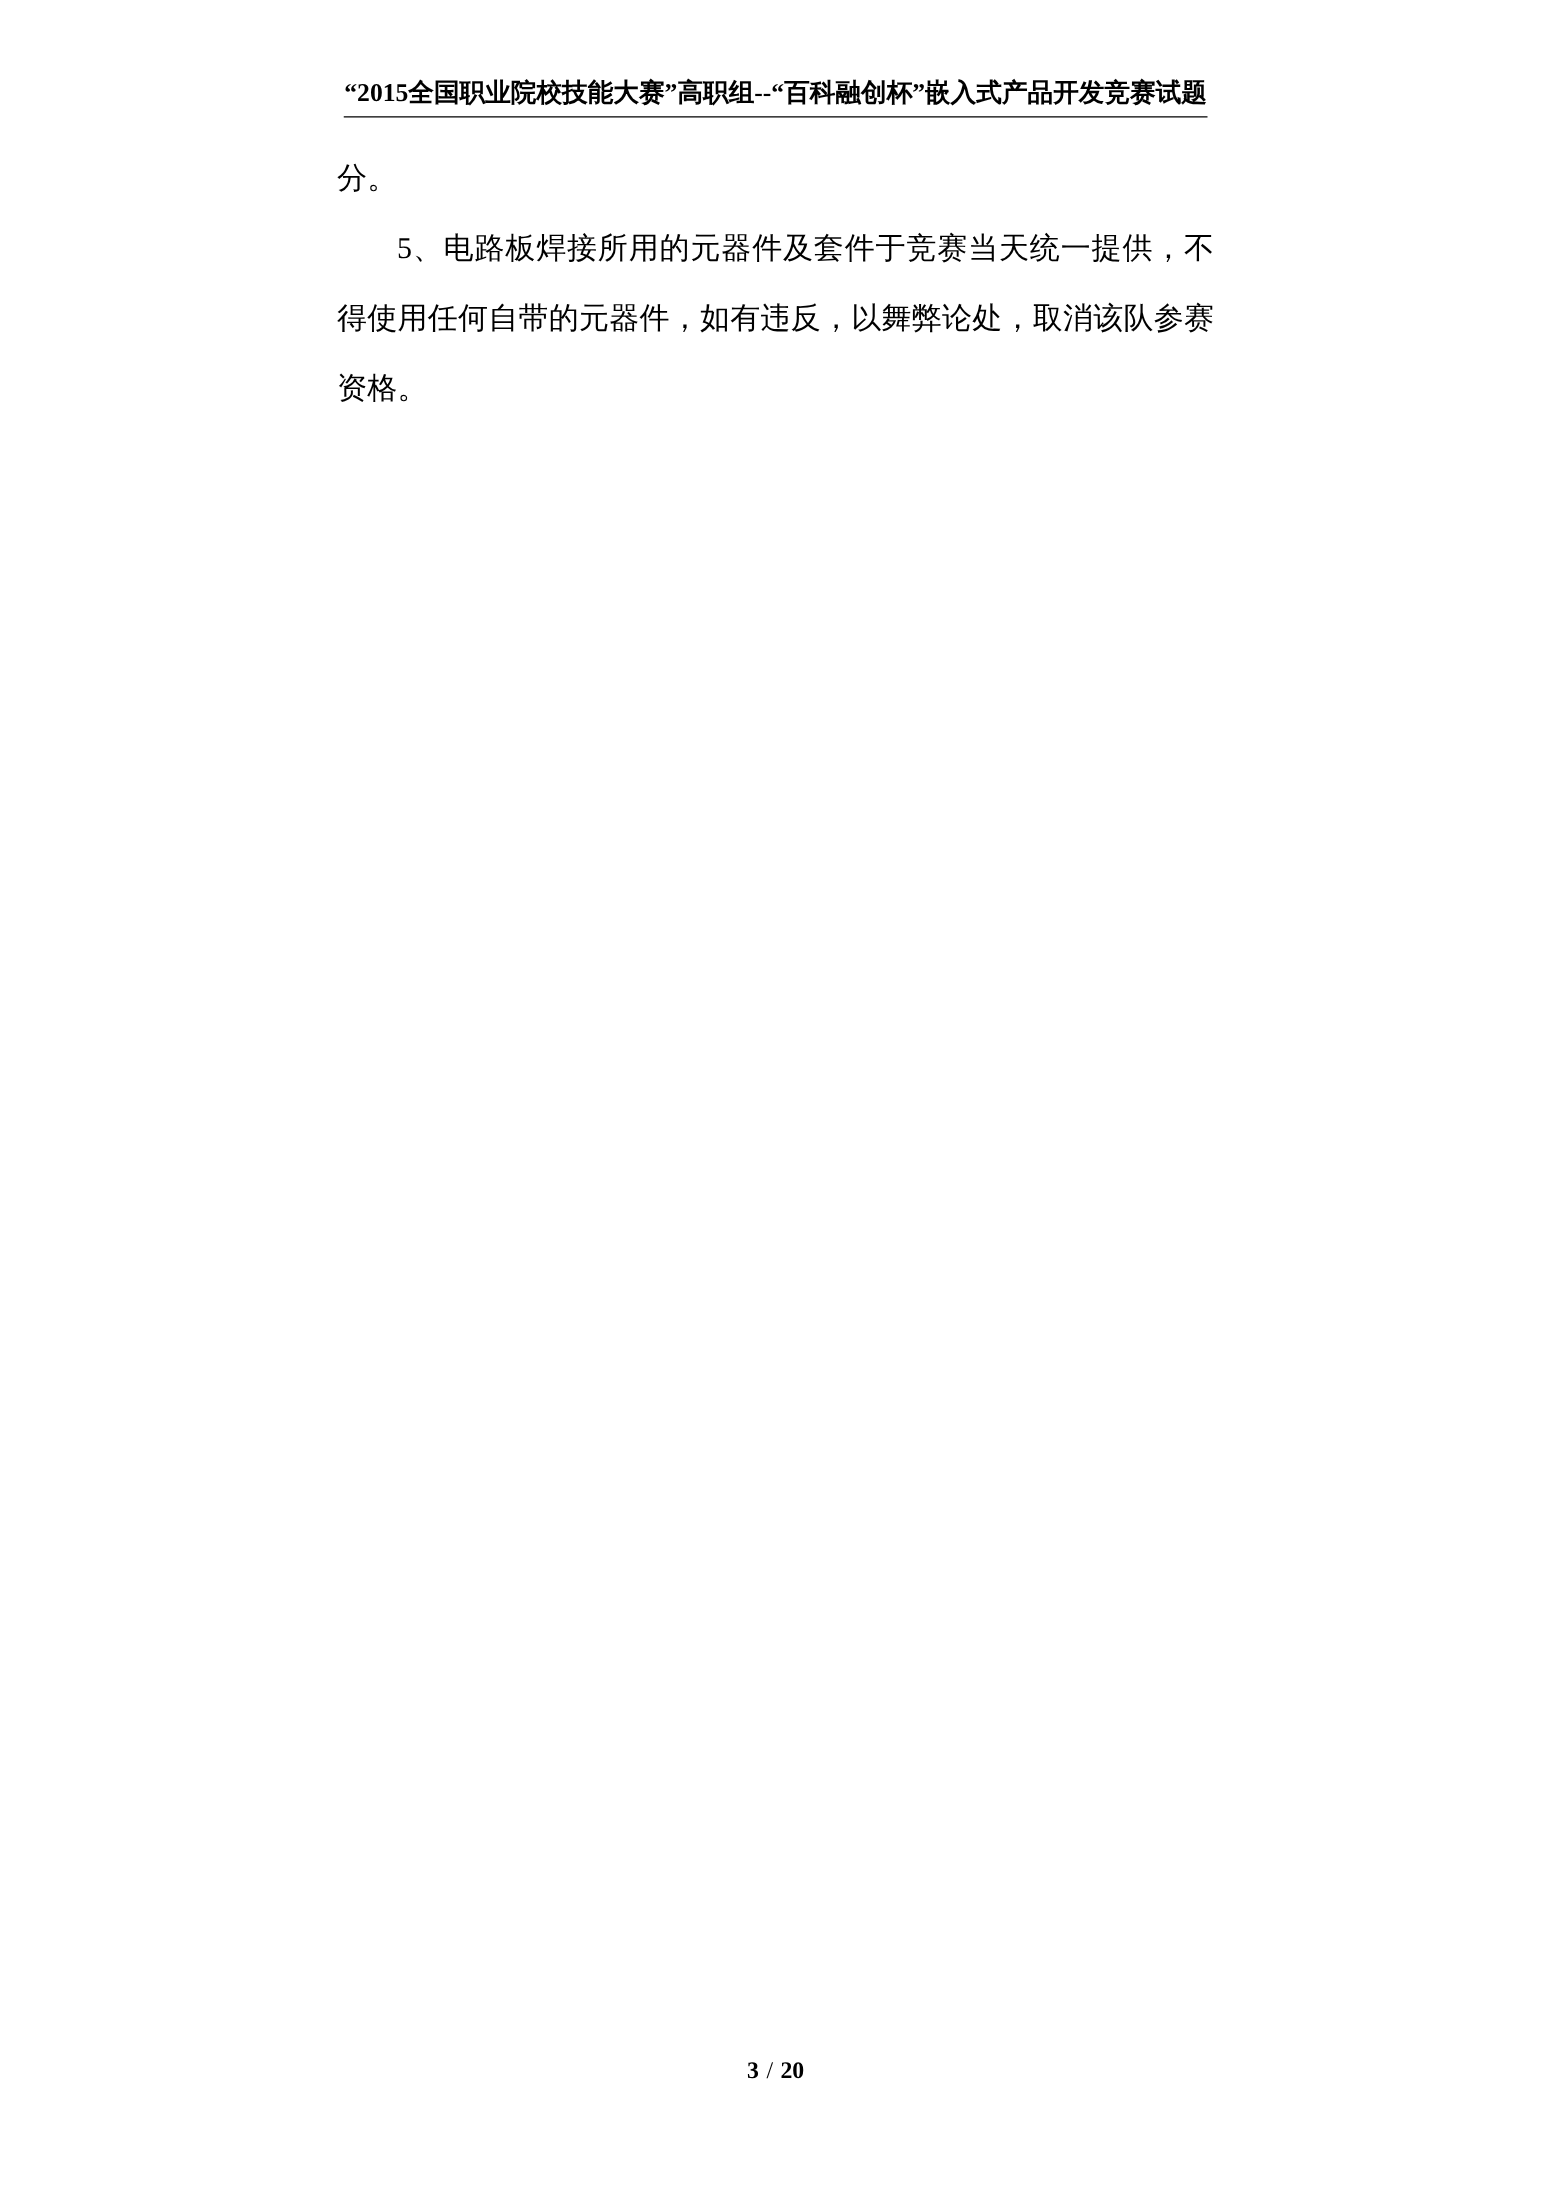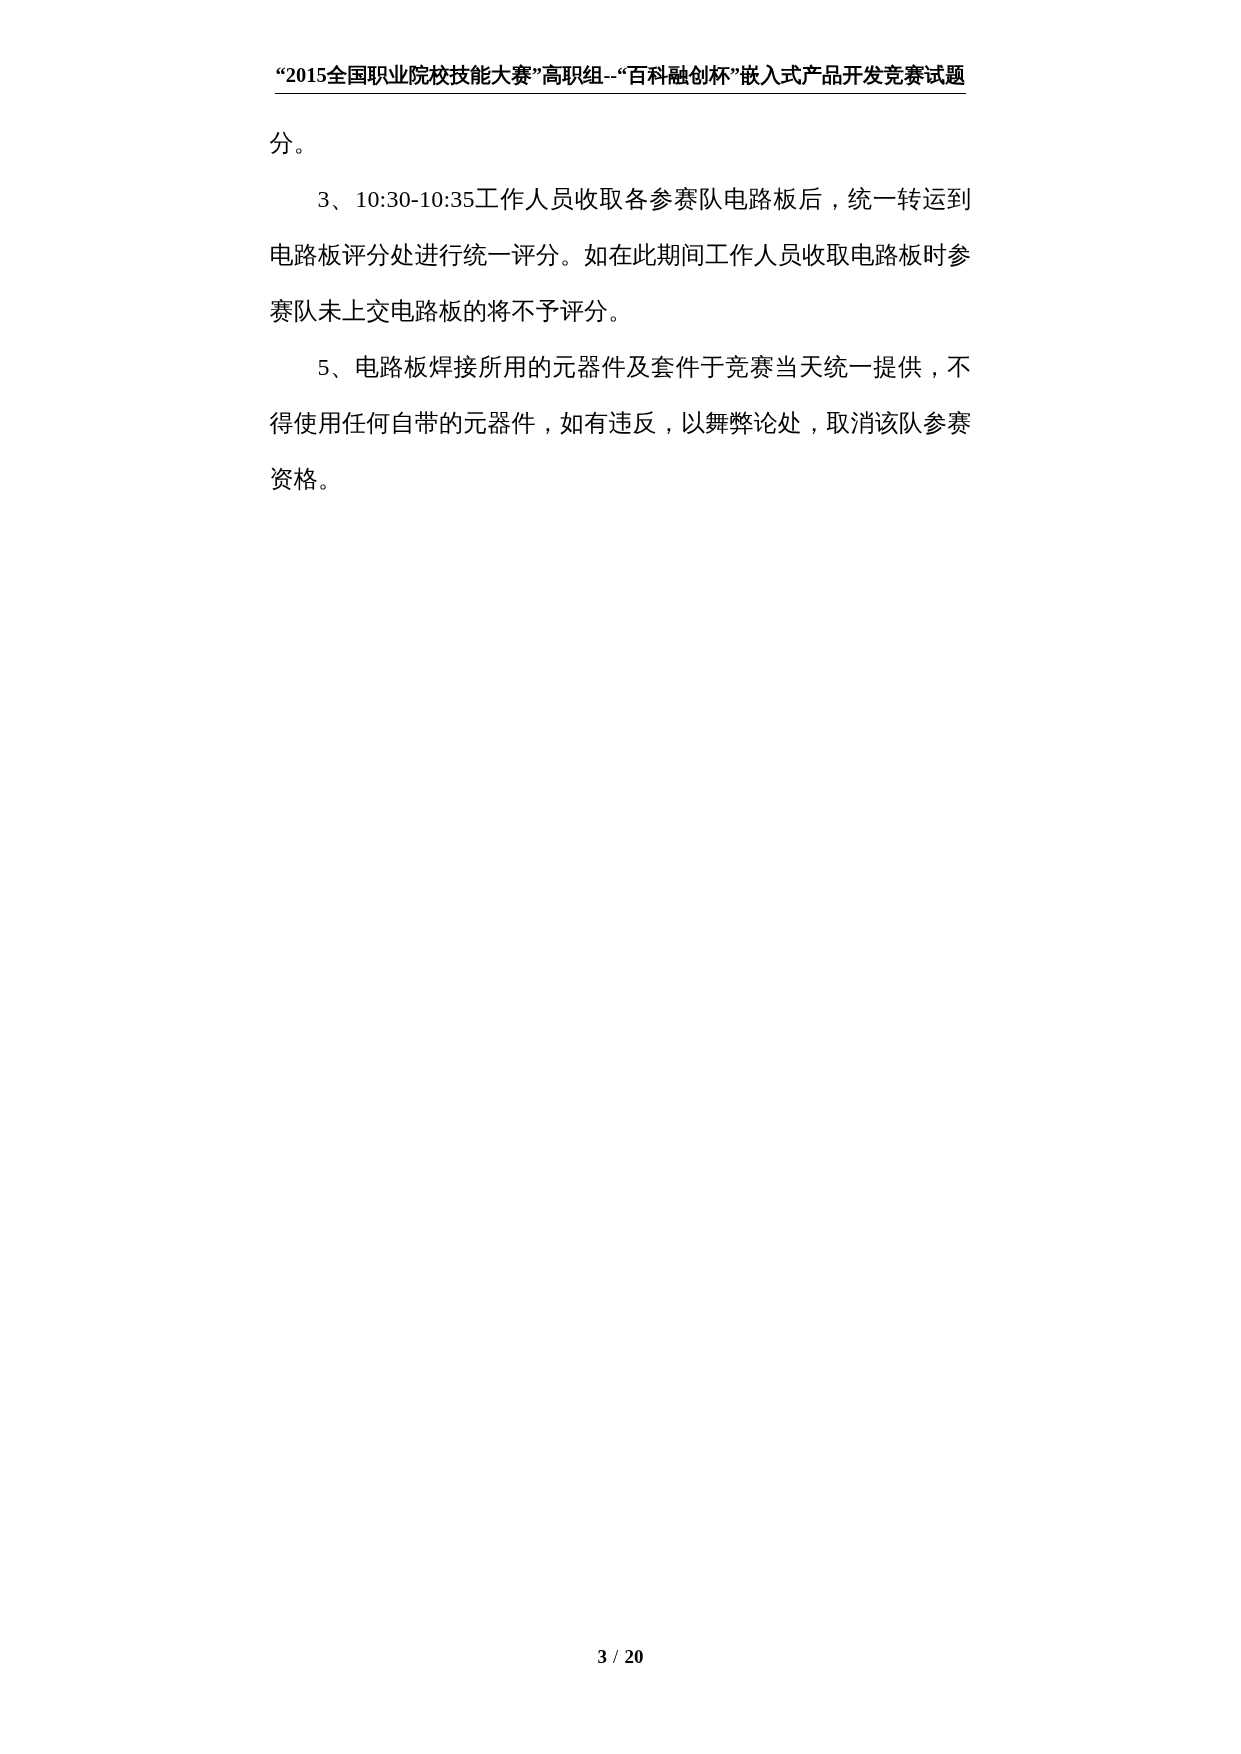--- a/index.html
+++ b/index.html
@@ -94,23 +94,20 @@
 
     <div class="doc-header">
       <span class="header-text">“2015全国职业院校技能大赛”高职组--“百科融创杯”嵌入式产品开发竞赛试题</span>
     </div>
 
     <div class="body-block">
 
       <p class="para noindent">分。</p>
 
 
-      <p class="para indent">
-        <span>3、</span><span>10:30-10:35工作人员收取各参赛队电路板后，统一转运到电路板评分处进行统一评分。如在此期间工作人员收取电路板时参赛队未上交电路板的将不予评分。</span>
-      </p>
 
 
       <p class="para indent">
         <span>5、</span><span>电路板焊接所用的元器件及套件于竞赛当天统一提供，不得使用任何自带的元器件，如有违反，以舞弊论处，取消该队参赛资格。</span>
       </p>
 
     </div>
   </div>
 
   <div class="doc-footer">

